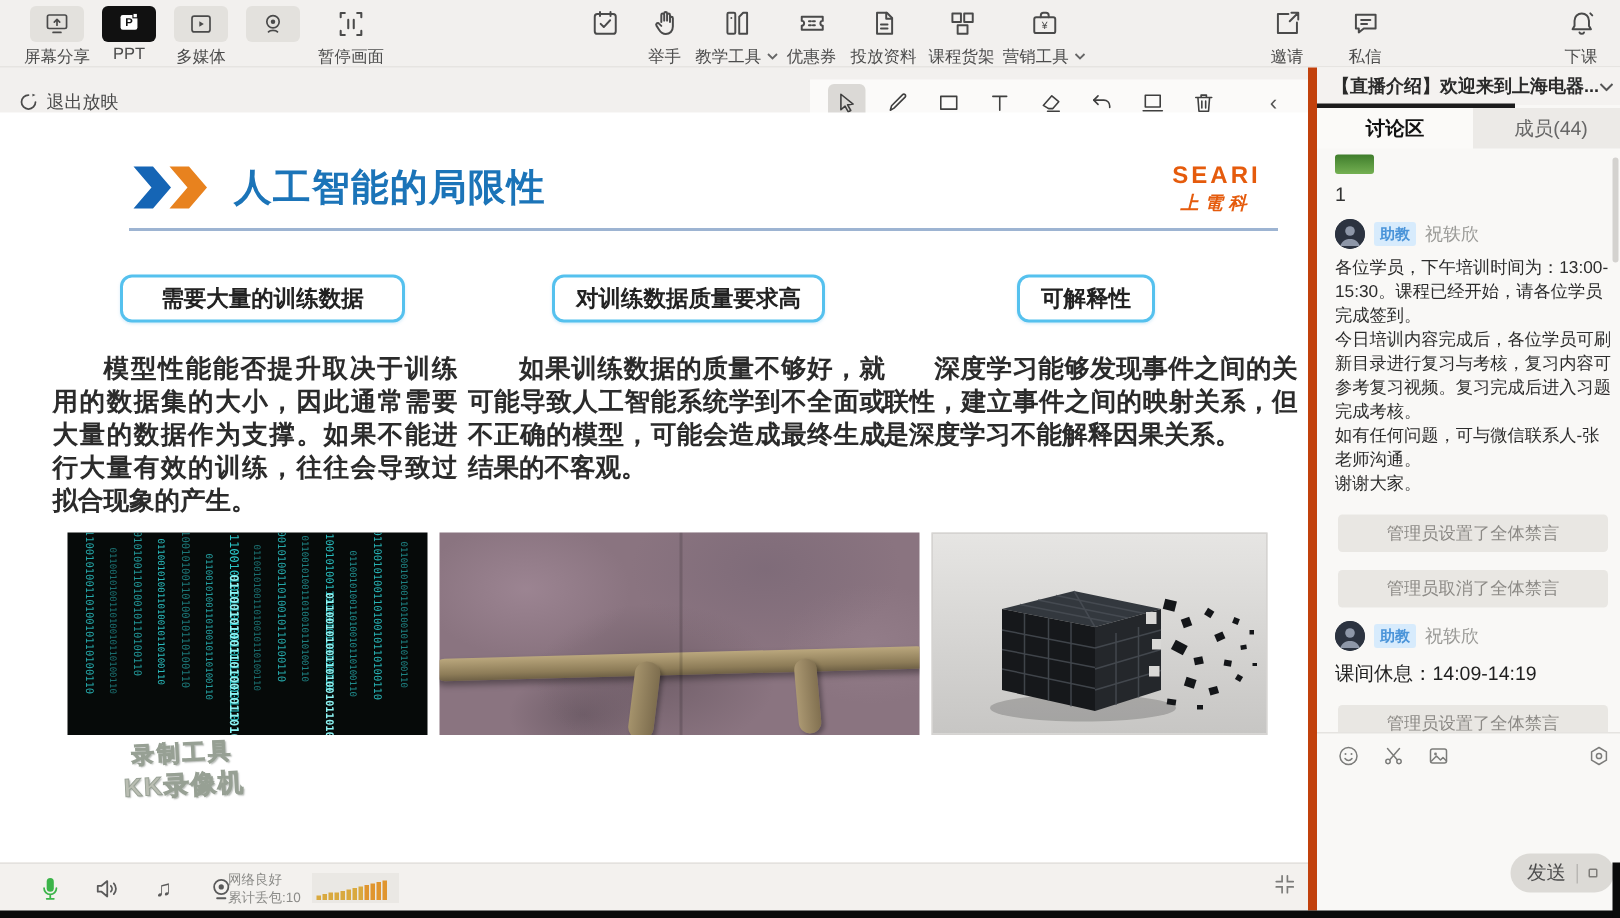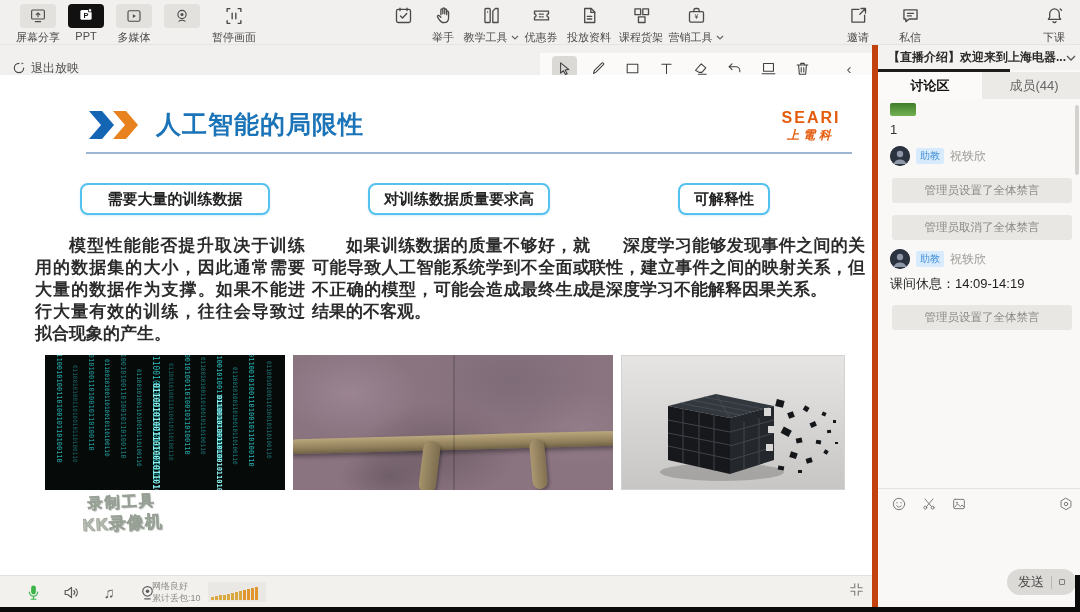--- a/index.html
+++ b/index.html
@@ -84,21 +84,21 @@
   .sb-tabs { position:absolute; top:27px; left:0; width:208px; height:27px; display:flex; }
   .sb-tab { flex:1; display:flex; align-items:center; justify-content:center; font-size:13px; cursor:pointer; }
   .sb-tab.active { background:#fbfaf8; color:#111; font-weight:bold; }
   .sb-tab.inactive { background:#eceae7; color:#666; }
   .sb-chat { position:absolute; top:54px; left:0; width:208px; height:389px; padding:4px 12px 0 12px; overflow:hidden; }
   .chat-scroll { position:absolute; right:1px; top:60px; width:4px; height:70px; background:#d4d2cf; border-radius:2px; }
   .partial-img { width:26px; height:13px; border-radius:2px; background:linear-gradient(#3f7d2c,#74b052); }
   .chat-num { font-size:13px; color:#333; margin-top:6px; }
   .msg-head { display:flex; align-items:center; gap:6px; margin-top:9px; }
   .avatar { width:20px; height:20px; border-radius:50%; background:#2c3340; overflow:hidden; flex:none; }
-  .badge { font-size:10px; color:#4a94d9; background:#d7ebfc; border-radius:2px; padding:1px 4px; }
+  .badge { font-size:10px; color:#4a94d9; background:#d7ebfc; border-radius:2px; padding:1px 4px;font-weight:bold; }
   .uname { font-size:12px; color:#9a9a97; }
   .msg-text { margin-top:5px; font-size:11.5px; line-height:16px; color:#2c2c2c; white-space:pre-line; }
   .msg-text.big { font-size:13px; line-height:18px; margin-top:6px; color:#1e1e1e; }
   .sys-pill { margin:12px auto 0 auto; width:180px; height:25px; background:#e9e7e3; border-radius:3px; display:flex; align-items:center; justify-content:center; font-size:11.5px; color:#8c8a86; }
   .sb-input { position:absolute; top:443px; left:0; width:208px; height:119px; background:#f9f8f6; border-top:1px solid #e5e3e0; }
   .in-icons { display:flex; align-items:center; gap:13px; padding:6px 12px 0 12px; }
   .in-ic { width:17px; height:17px; display:flex; align-items:center; justify-content:center; cursor:pointer; }
   .in-ic svg { fill:none; stroke:#7c7c7a; stroke-width:1.5; stroke-linecap:round; stroke-linejoin:round; }
   .in-ic.gear { margin-left:auto; }
   .send-row { position:absolute; right:10px; bottom:12px; }
@@ -520,20 +520,24 @@
           <div class="avatar">
             <svg width="20" height="20" viewBox="0 0 20 20">
                 <circle cx="10" cy="10" r="10" fill="#2c3340"></circle>
                 <circle cx="10" cy="8" r="3.2" fill="#8e97a8"></circle>
                 <path d="M3.5 18c1-3.4 4-4.6 6.5-4.6s5.5 1.2 6.5 4.6z" fill="#8e97a8"></path>
               </svg>
           </div>
           <span class="badge">助教</span>
           <span class="uname">祝轶欣</span>
         </div>
+        <div class="msg-text">各位学员，下午培训时间为：13:00-15:30。课程已经开始，请各位学员完成签到。
+今日培训内容完成后，各位学员可刷新目录进行复习与考核，复习内容可参考复习视频。复习完成后进入习题完成考核。
+如有任何问题，可与微信联系人-张老师沟通。
+谢谢大家。</div>
       </div>
 
       <div class="sys-pill">管理员设置了全体禁言</div>
       <div class="sys-pill">管理员取消了全体禁言</div>
 
       <div class="msg">
         <div class="msg-head">
           <div class="avatar">
             <svg width="20" height="20" viewBox="0 0 20 20">
                 <circle cx="10" cy="10" r="10" fill="#2c3340"></circle>

